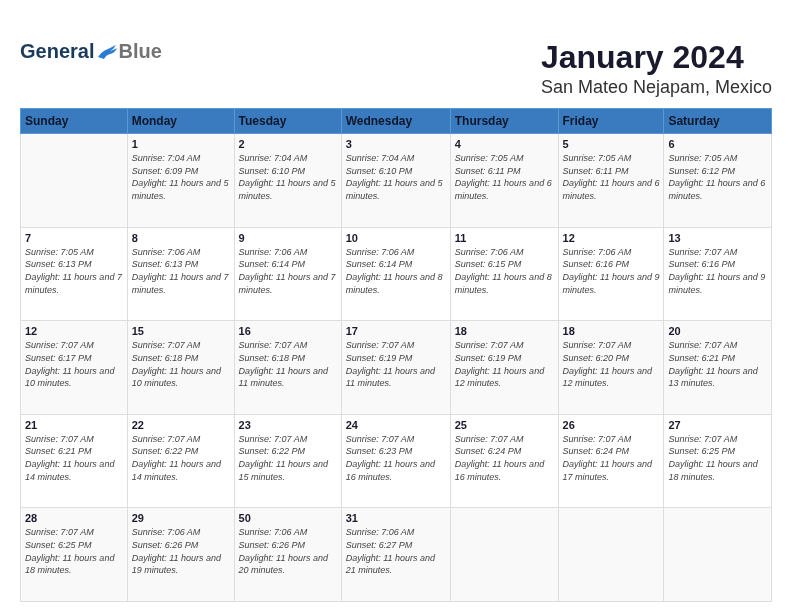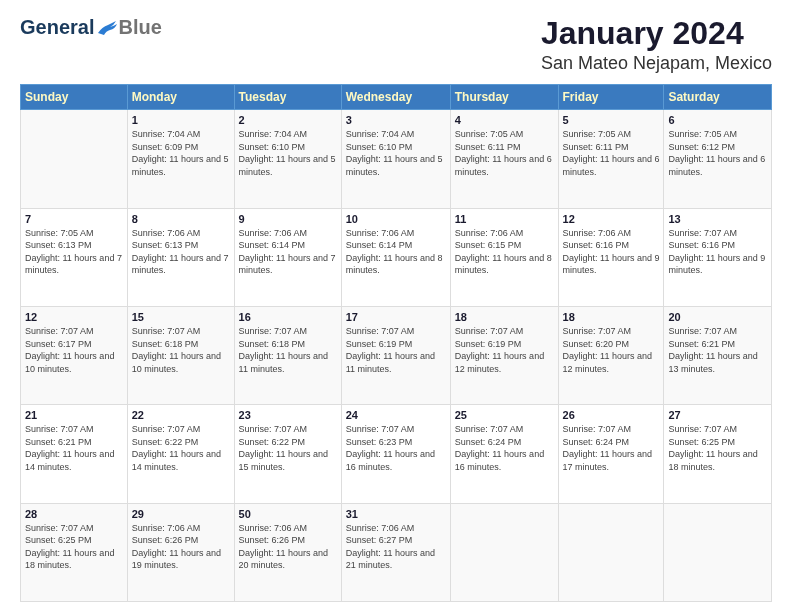--- a/index.html
+++ b/index.html
@@ -15,20 +15,21 @@
       height: 612px;
       padding: 16px 20px 10px 20px;
       display: flex;
       flex-direction: column;
     }
     .header {
       display: flex;
       justify-content: space-between;
       align-items: flex-start;
       margin-bottom: 10px;
+      margin-top: 24px;
     }
     .logo {
       display: flex;
       flex-direction: column;
       align-items: flex-start;
     }
     .logo-text {
       display: flex;
       align-items: center;
       font-size: 20px;
@@ -57,21 +58,21 @@
     }
     .calendar {
       width: 100%;
       border-collapse: collapse;
       flex: 1;
     }
     .calendar thead tr {
       background-color: #3a7abf;
     }
     .calendar thead th {
-      color: #fef9c3;
+      color: #0f172a;
       font-size: 12px;
       font-weight: bold;
       padding: 5px 4px;
       text-align: left;
       border: 1px solid #5a9ad4;
     }
     .calendar tbody tr {
       border-bottom: 1px solid #ccc;
     }
     .calendar tbody td {
@@ -90,20 +91,21 @@
       font-size: 11px;
       font-weight: bold;
       color: #1a1a2e;
       display: block;
       margin-bottom: 2px;
     }
     .day-info {
       font-size: 9px;
       color: #444;
       line-height: 1.4;
+      font-style: italic;
     }
     .empty-cell {
       background: #f9f9f9 !important;
     }
   </style>
 </head>
 <body>
 
 <div class="page">
   <div class="header">

